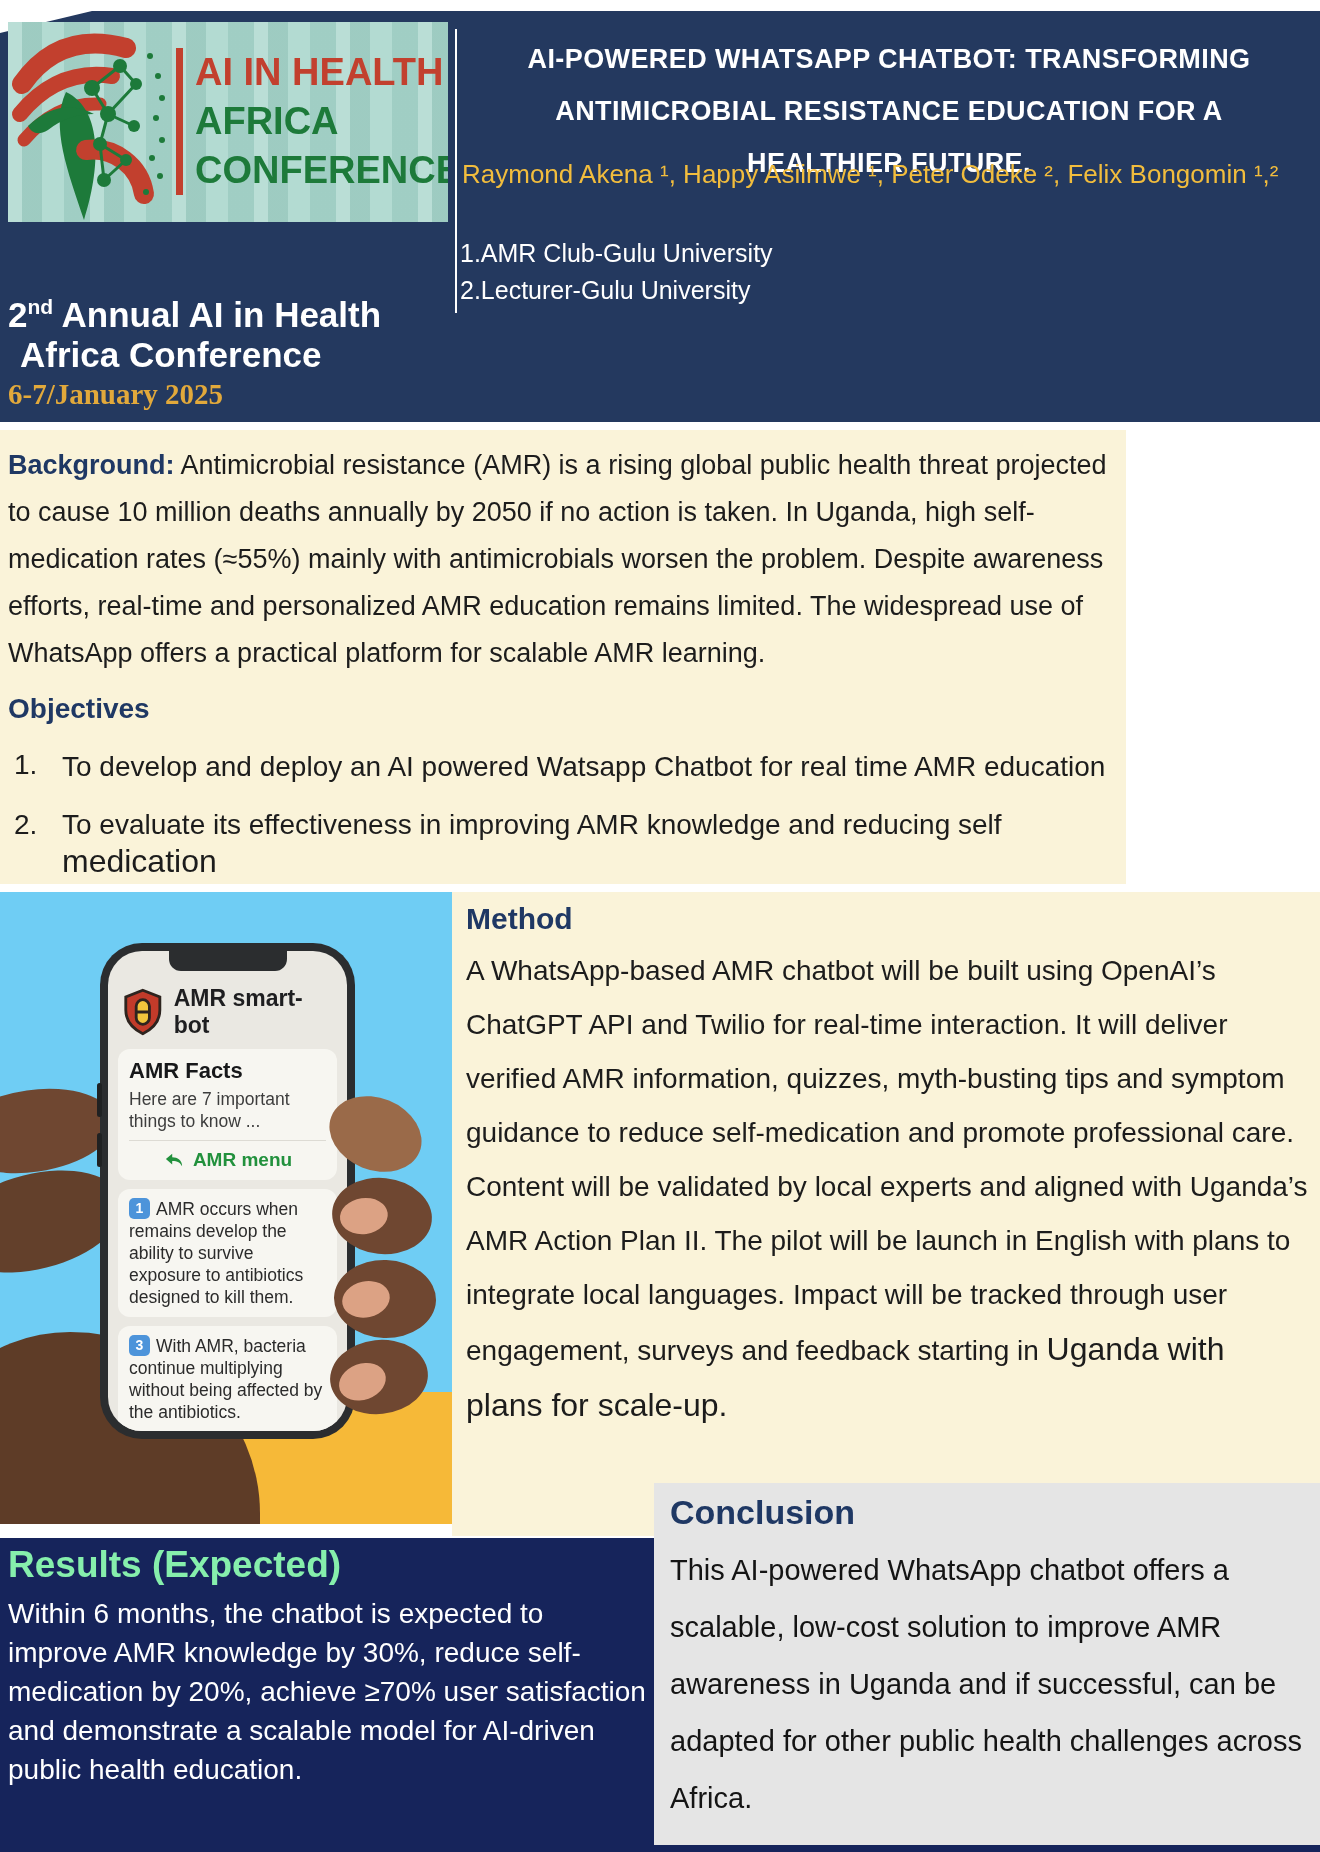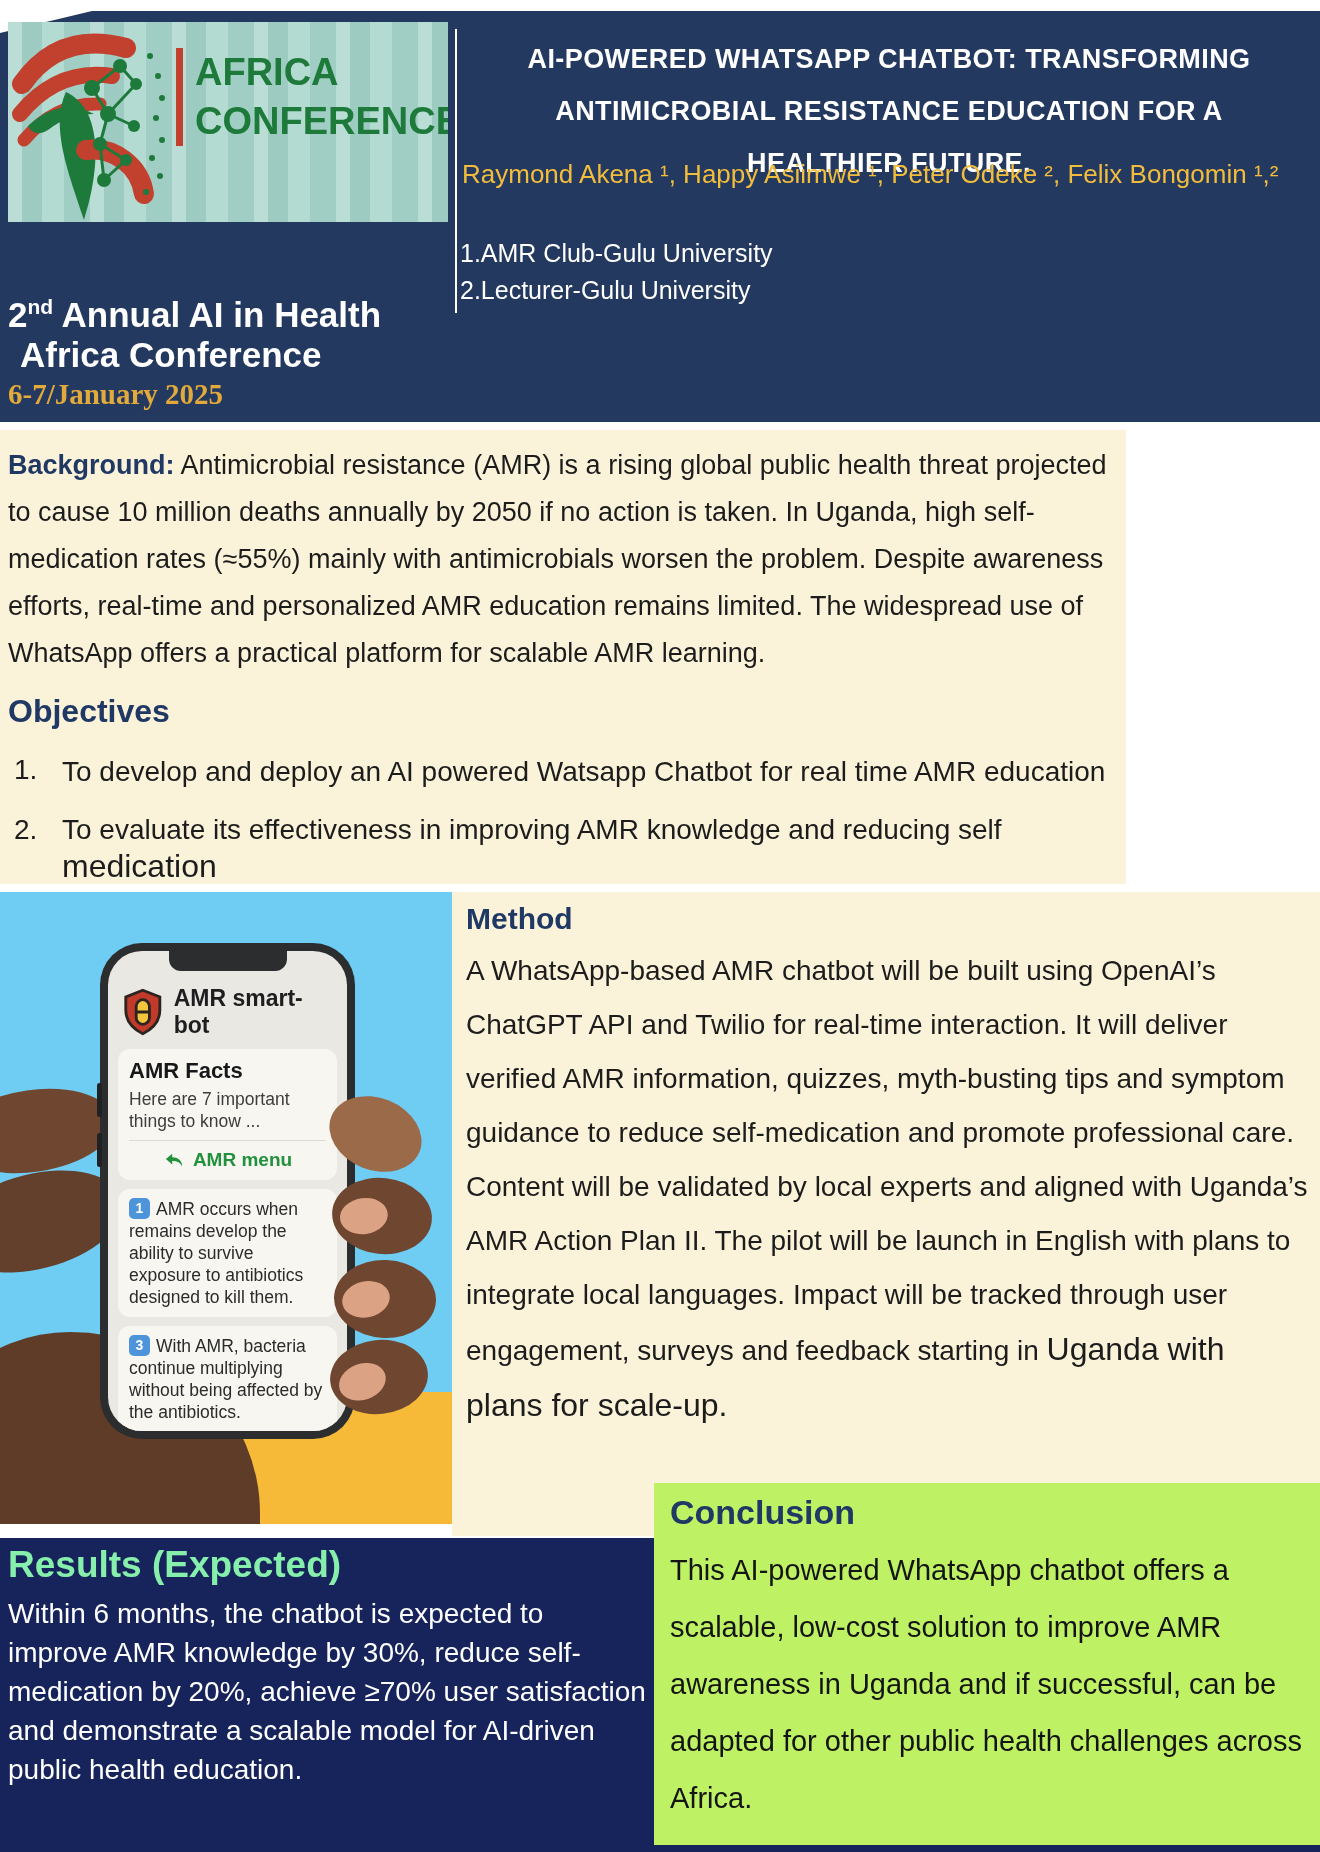--- a/index.html
+++ b/index.html
@@ -30,21 +30,21 @@
   .event-l1 sup { font-size:21px; }
   .event-l2 { font-size:35px; line-height:40px; padding-left:12px; }
   .event-date { font-family:"Liberation Serif", serif; font-size:29px; font-weight:bold;
                 color:#e2a93b; margin-top:3px; }
 
   
   .bg-section { position:absolute; top:430px; left:0; width:1126px; height:454px; background:#faf3d9;
                 box-sizing:border-box; padding:12px 10px 0 8px; color:#1c1c1c; }
   .bg-text { font-size:27px; line-height:47px; margin:0; }
   .bg-lead { color:#1f3864; font-weight:bold; }
-  .obj-head { color:#1f3864; font-weight:bold; font-size:32px; margin:16px 0 0 0; }
+  .obj-head { color:#1f3864; font-weight:bold; font-size:28px; margin:16px 0 0 0; }
   .obj-row { display:flex; font-size:28px; line-height:36px; margin:22px 0 0 6px; }
   .obj-num { width:48px; flex:0 0 48px; }
   .obj-large { font-size:32px;margin-top:10px; }
 
   
   .middle-photo { position:absolute; top:892px; left:0; width:452px; height:632px;
                   background:#6fcdf4; overflow:hidden; }
   .yellow-band { position:absolute; left:0; top:500px; width:452px; height:144px; background:#f6b938; }
   .hand { position:absolute; background:#6f4731; border-radius:50%; }
   .finger-a { left:-50px; top:198px; width:165px; height:82px; transform:rotate(-8deg); z-index:1; }
@@ -86,21 +86,21 @@
   .method-head { font-size:30px; color:#1f3864; margin:4px 0 8px; font-weight:bold; }
   .method-body { font-size:28px; line-height:54px; color:#1c1c1c; margin:0; }
   .method-large { font-size:32px; }
 
   
   .results { position:absolute; top:1538px; left:0; width:654px; height:307px; background:#16245b;
              box-sizing:border-box; padding:6px 8px 0 8px; }
   .results-head { color:#86efac; font-size:37px; margin:0 0 8px; font-weight:bold; }
   .results-body { color:#ffffff; font-size:28px; line-height:39px; margin:0; }
 
-  .conclusion { position:absolute; top:1483px; left:654px; width:666px; height:362px; background:#bef264;
+  .conclusion { position:absolute; top:1483px; left:654px; width:666px; height:362px; background:#e5e5e5;
                 box-sizing:border-box; padding:10px 12px 0 16px; }
   .conc-head { color:#1f3864; font-size:34px; margin:0 0 10px; font-weight:bold; }
   .conc-body { color:#141414; font-size:29px; line-height:57px; margin:0; }
 
   .footer-strip { position:absolute; top:1845px; left:0; width:1320px; height:7px; background:#16245b; }
 </style>
 </head>
 <body>
 
 <div class="poster">
@@ -132,20 +132,21 @@
             <circle cx="150" cy="54" r="3"></circle>
             <circle cx="154" cy="76" r="3"></circle>
           <circle cx="148" cy="96" r="3"></circle>
             <circle cx="154" cy="118" r="3"></circle>
             <circle cx="144" cy="136" r="3"></circle>
           <circle cx="152" cy="154" r="3"></circle>
             <circle cx="138" cy="170" r="3"></circle>
         </g>
       </svg>
       <div class="logo-textcol">
+        <div class="logo-l1">AI IN HEALTH</div>
         <div class="logo-l2">AFRICA</div>
         <div class="logo-l3">CONFERENCE</div>
       </div>
     </div>
 
     <div class="v-divider"></div>
 
     <div class="title">
       <div>AI-POWERED WHATSAPP CHATBOT: TRANSFORMING</div>
       <div>ANTIMICROBIAL RESISTANCE EDUCATION FOR A</div>

